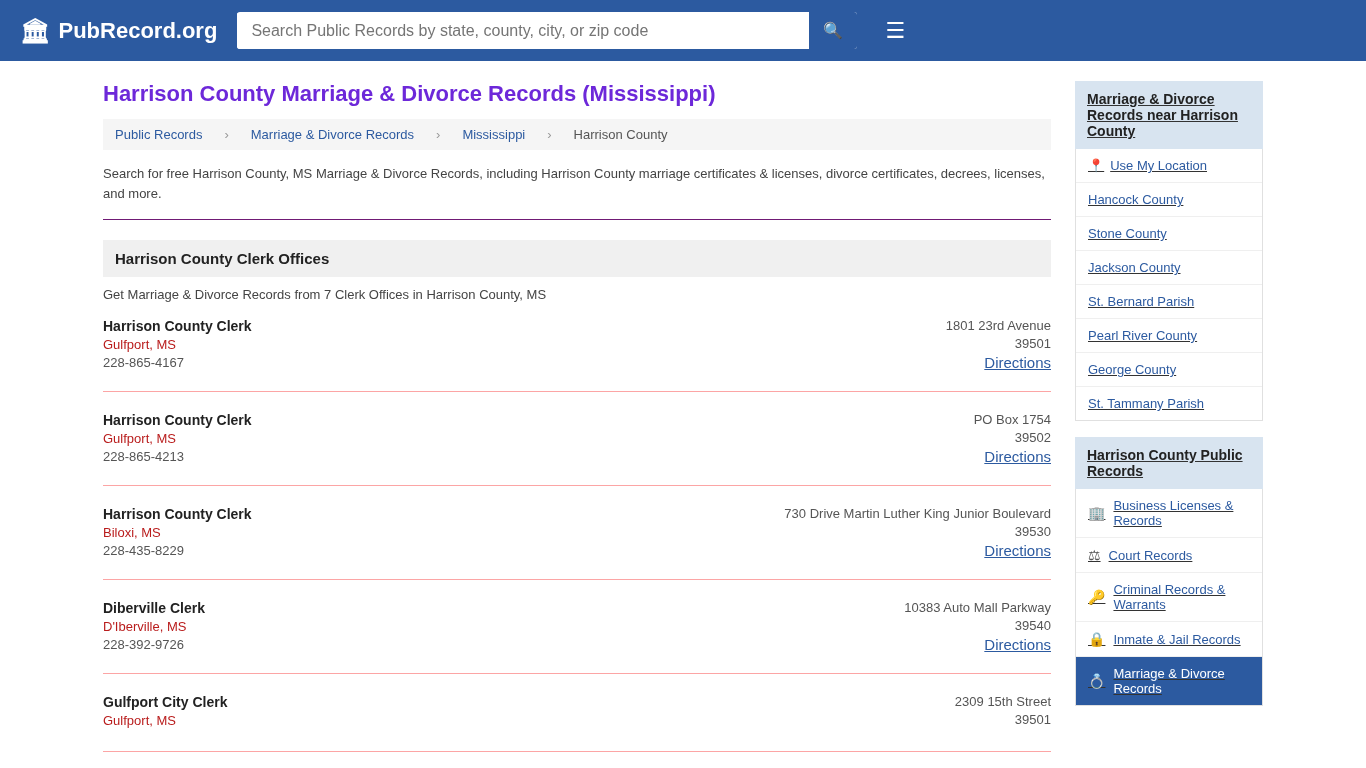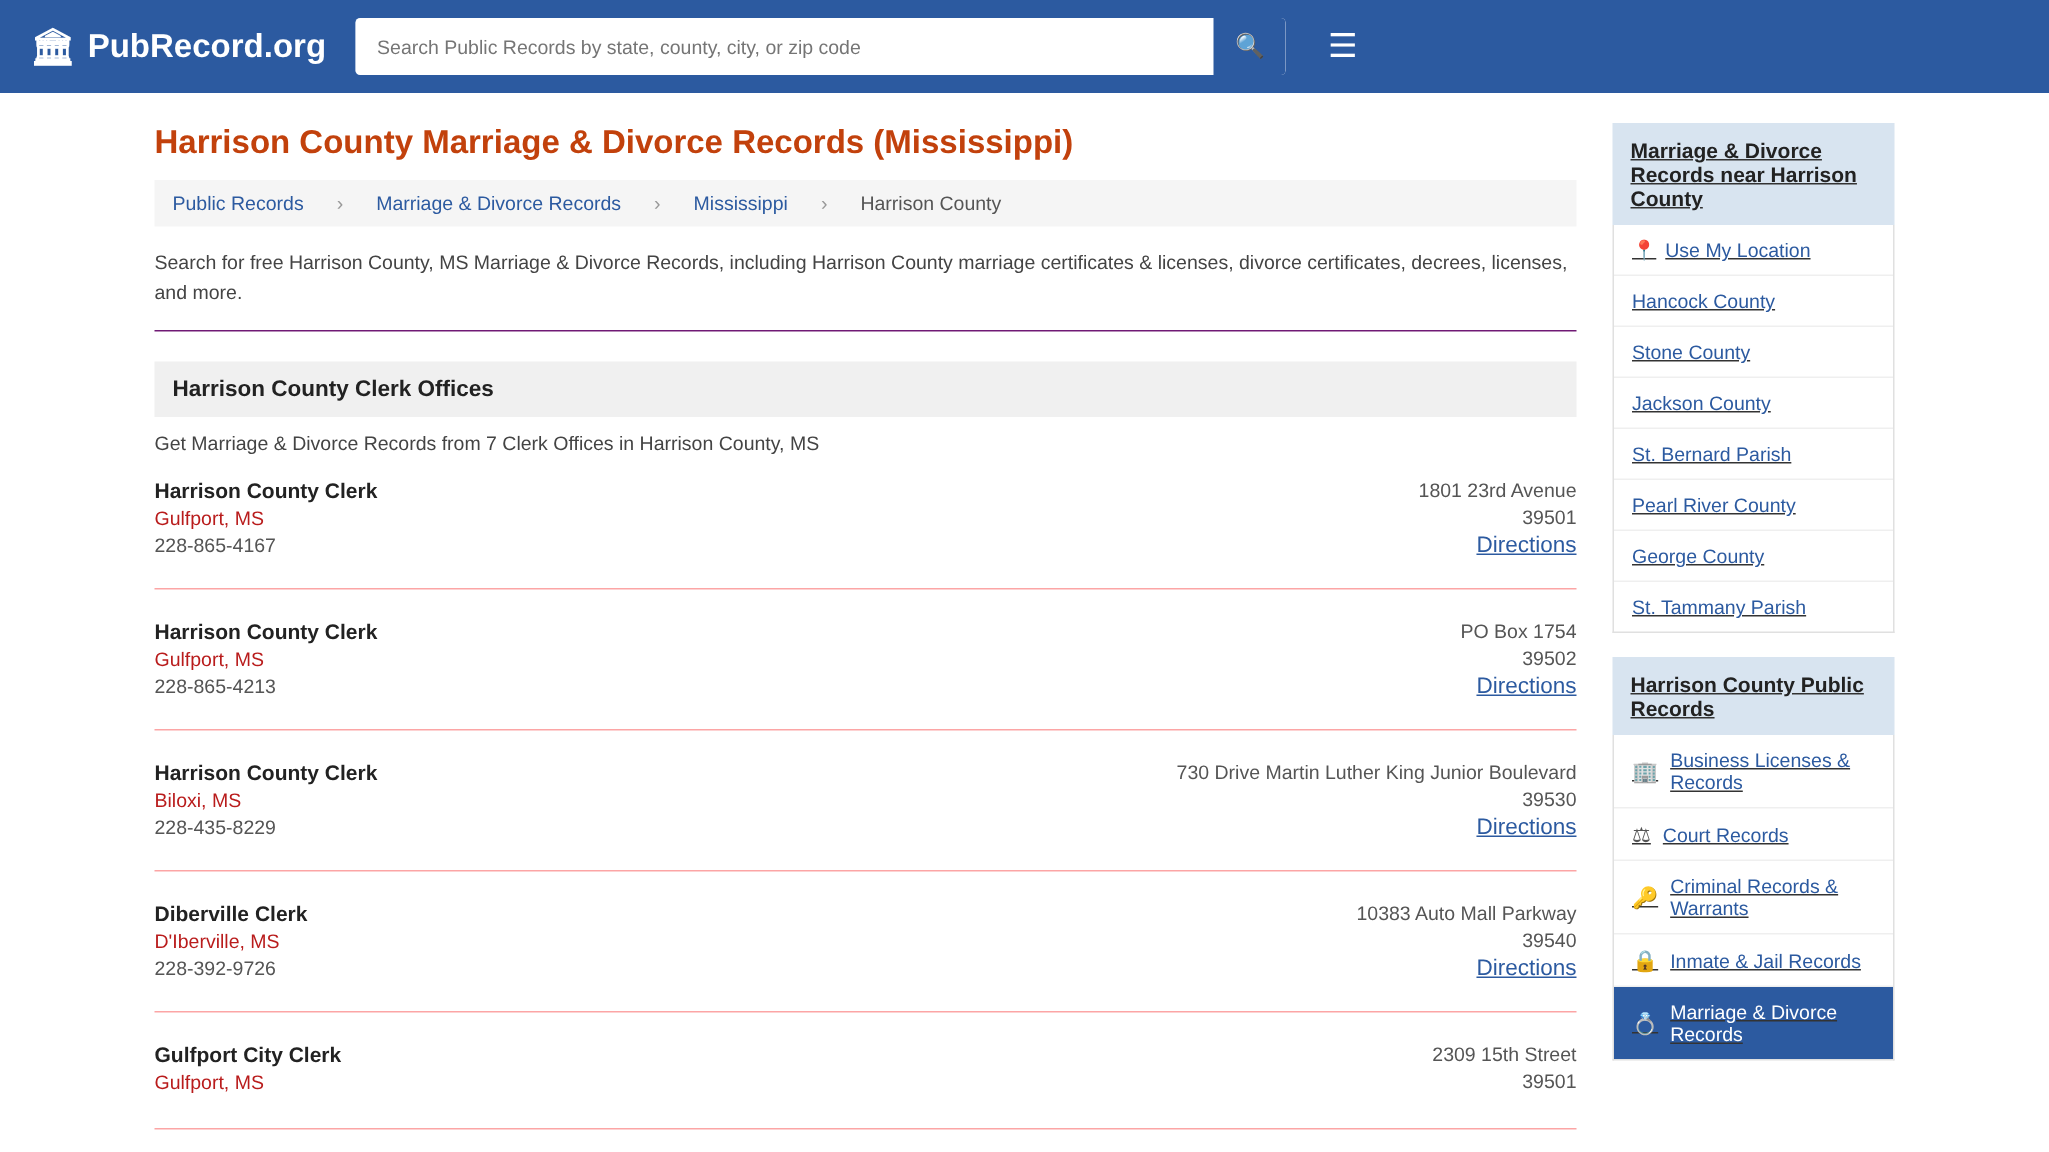--- a/index.html
+++ b/index.html
@@ -32,21 +32,21 @@
       align-items: center;
       background: #fff;
       border-radius: 3px;
       overflow: hidden;
       max-width: 620px;
     }
     .search-bar input {
       flex: 1;
       border: none;
       padding: 9px 14px;
-      font-size: 13px;
+      font-size: 16px;
       outline: none;
       color: #701a75;
     }
     .search-bar button {
       background: #2c5aa0;
       border: none;
       padding: 9px 14px;
       cursor: pointer;
       color: #fff;
       font-size: 16px;
@@ -73,21 +73,21 @@
     .sidebar {
       width: 188px;
       flex-shrink: 0;
       text-decoration: underline;
     }
 
     
     .page-title {
       font-size: 22px;
       font-weight: bold;
-      color: #c2410c;
+      color: #6d28d9;
       margin-bottom: 12px;
     }
 
     
     .breadcrumb {
       background: #f5f5f5;
       padding: 8px 12px;
       font-size: 13px;
       color: #555;
       margin-bottom: 14px;

